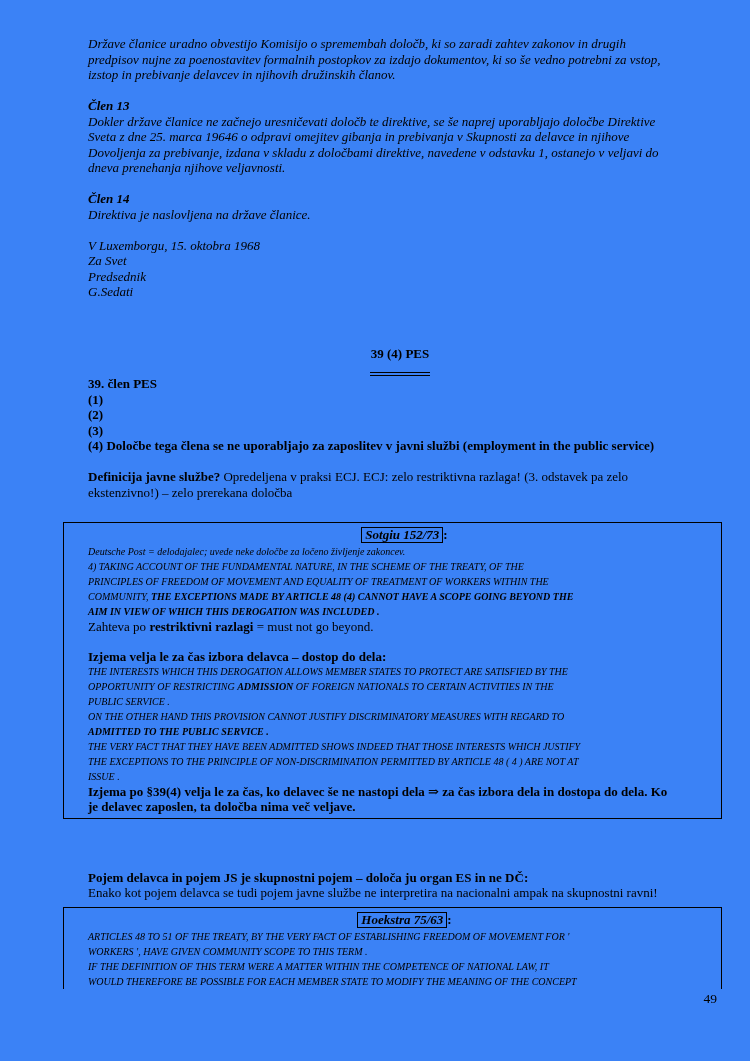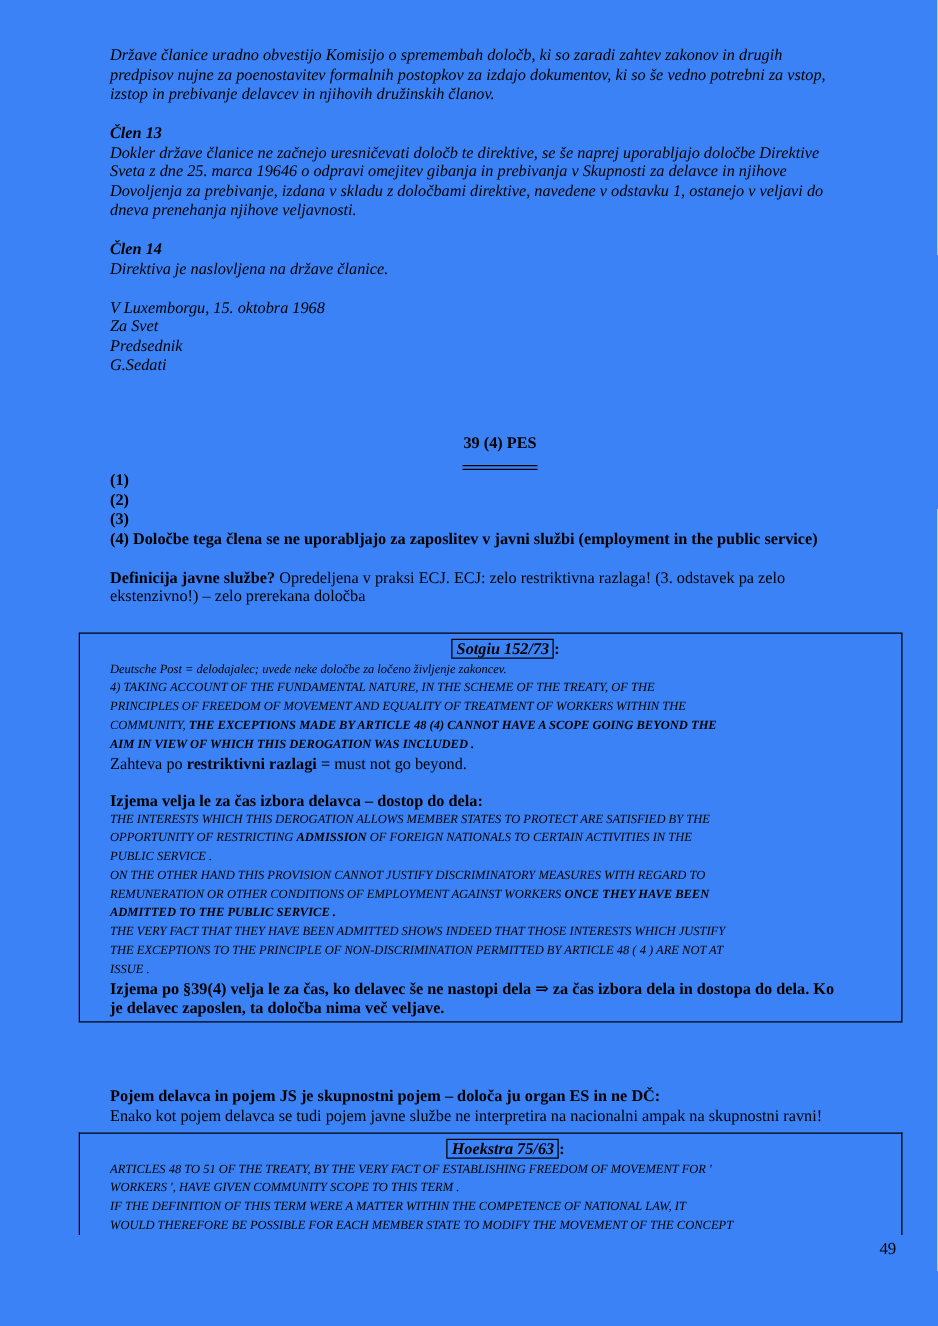--- a/index.html
+++ b/index.html
@@ -62,20 +62,21 @@
       </div>
       <div class="p">
         <div class="line">&nbsp;</div>
         <div class="line">&nbsp;</div>
         <div class="line">&nbsp;</div>
       </div>
       <div class="p">
         <div class="line center"><span class="du">39 (4) PES</span></div>
       </div>
       <div class="p">
+        <div class="line"><span class="b">39. člen PES</span></div>
         <div class="line"><span class="b">(1)</span></div>
         <div class="line"><span class="b">(2)</span></div>
         <div class="line"><span class="b">(3)</span></div>
         <div class="line"><span class="b">(4) Določbe tega člena se ne uporabljajo za zaposlitev v javni službi (employment in the public service)</span></div>
       </div>
       <div class="p">
         <div class="line">&nbsp;</div>
       </div>
       <div class="p">
         <div class="line"><span class="b">Definicija javne službe?</span><span> Opredeljena v praksi ECJ. ECJ: zelo </span><span class="u">restriktivna razlaga</span><span>! (3. odstavek pa zelo</span></div>
@@ -91,21 +92,20 @@
         <div class="line q"><span class="i">PRINCIPLES OF FREEDOM OF MOVEMENT AND EQUALITY OF TREATMENT OF WORKERS WITHIN THE</span></div>
         <div class="line q"><span class="i">COMMUNITY, </span><span class="b i">THE EXCEPTIONS MADE BY ARTICLE 48 (4) CANNOT HAVE A SCOPE GOING BEYOND THE</span></div>
         <div class="line q"><span class="b i">AIM IN VIEW OF WHICH THIS DEROGATION WAS INCLUDED .</span></div>
         <div class="line"><span>Zahteva po </span><span class="b u">restriktivni razlagi</span><span> = must not go beyond.</span></div>
         <div class="line">&nbsp;</div>
         <div class="line"><span class="b u">Izjema velja le za čas izbora delavca – dostop do dela:</span></div>
         <div class="line q"><span class="i">THE INTERESTS WHICH THIS DEROGATION ALLOWS MEMBER STATES TO PROTECT ARE SATISFIED BY THE</span></div>
         <div class="line q"><span class="i">OPPORTUNITY OF RESTRICTING </span><span class="b i">ADMISSION</span><span class="i"> OF FOREIGN NATIONALS TO CERTAIN ACTIVITIES IN THE</span></div>
         <div class="line q"><span class="i">PUBLIC SERVICE .</span></div>
         <div class="line q"><span class="i">ON THE OTHER HAND THIS PROVISION </span><span class="i u">CANNOT</span><span class="i"> JUSTIFY DISCRIMINATORY MEASURES WITH REGARD TO</span></div>
-        <div class="line q"><span class="i">REMUNERATION OR OTHER CONDITIONS OF EMPLOYMENT AGAINST WORKERS </span><span class="b i">ONCE THEY HAVE BEEN</span></div>
         <div class="line q"><span class="b i">ADMITTED TO THE PUBLIC SERVICE .</span></div>
         <div class="line q"><span class="i">THE VERY FACT THAT THEY HAVE BEEN ADMITTED SHOWS INDEED THAT THOSE INTERESTS WHICH JUSTIFY</span></div>
         <div class="line q"><span class="i">THE EXCEPTIONS TO THE PRINCIPLE OF NON-DISCRIMINATION PERMITTED BY ARTICLE 48 ( 4 ) ARE NOT AT</span></div>
         <div class="line q"><span class="i">ISSUE .</span></div>
         <div class="line"><span class="b">Izjema po §39(4) velja le za čas, ko delavec še ne nastopi dela ⇒ za čas izbora dela in dostopa do dela. Ko</span></div>
         <div class="line"><span class="b">je delavec zaposlen, ta določba nima več veljave.</span></div>
       </div>
       <div class="p">
         <div class="line">&nbsp;</div>
         <div class="line">&nbsp;</div>
@@ -114,17 +114,17 @@
         <div class="line"><span class="b u">Pojem delavca in pojem JS je skupnostni pojem – določa ju organ ES in ne DČ:</span></div>
       </div>
       <div class="p">
         <div class="line"><span>Enako kot pojem delavca se tudi pojem javne službe ne interpretira na nacionalni ampak na skupnostni ravni!</span></div>
       </div>
       <div class="box cut">
         <div class="line center"><span class="b i u tbox">Hoekstra 75/63</span><span class="b">:</span></div>
         <div class="line q"><span class="i">ARTICLES 48 TO 51 OF THE TREATY, BY THE VERY FACT OF ESTABLISHING FREEDOM OF MOVEMENT FOR '</span></div>
         <div class="line q"><span class="i">WORKERS ', HAVE GIVEN COMMUNITY SCOPE TO THIS TERM .</span></div>
         <div class="line q"><span class="i">IF THE DEFINITION OF THIS TERM WERE A MATTER WITHIN THE COMPETENCE OF NATIONAL LAW, IT</span></div>
-        <div class="line q"><span class="i">WOULD THEREFORE BE POSSIBLE FOR EACH MEMBER STATE TO MODIFY THE MOVEMENT OF THE CONCEPT</span></div>
+        <div class="line q"><span class="i">WOULD THEREFORE BE POSSIBLE FOR EACH MEMBER STATE TO MODIFY THE MEANING OF THE CONCEPT</span></div>
       </div>
     </div>
   <div class="page-number">49</div>
 </div>
 
 </body></html>

